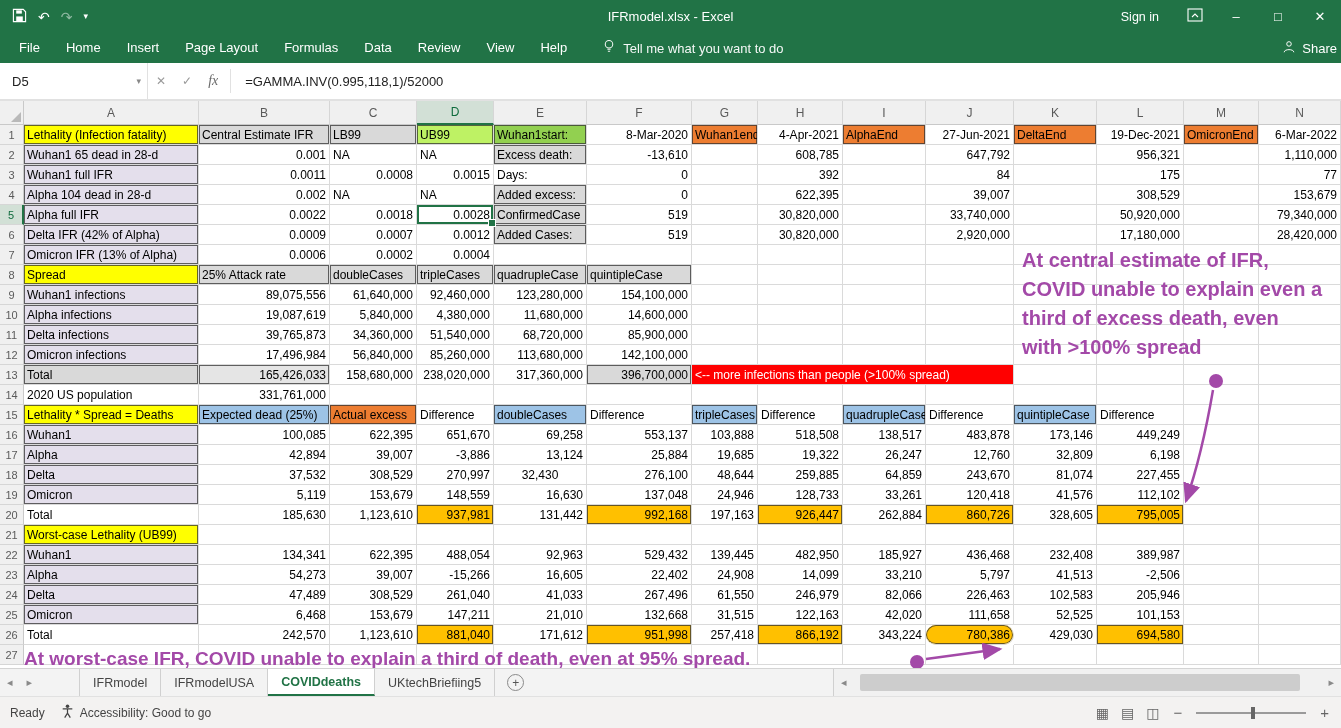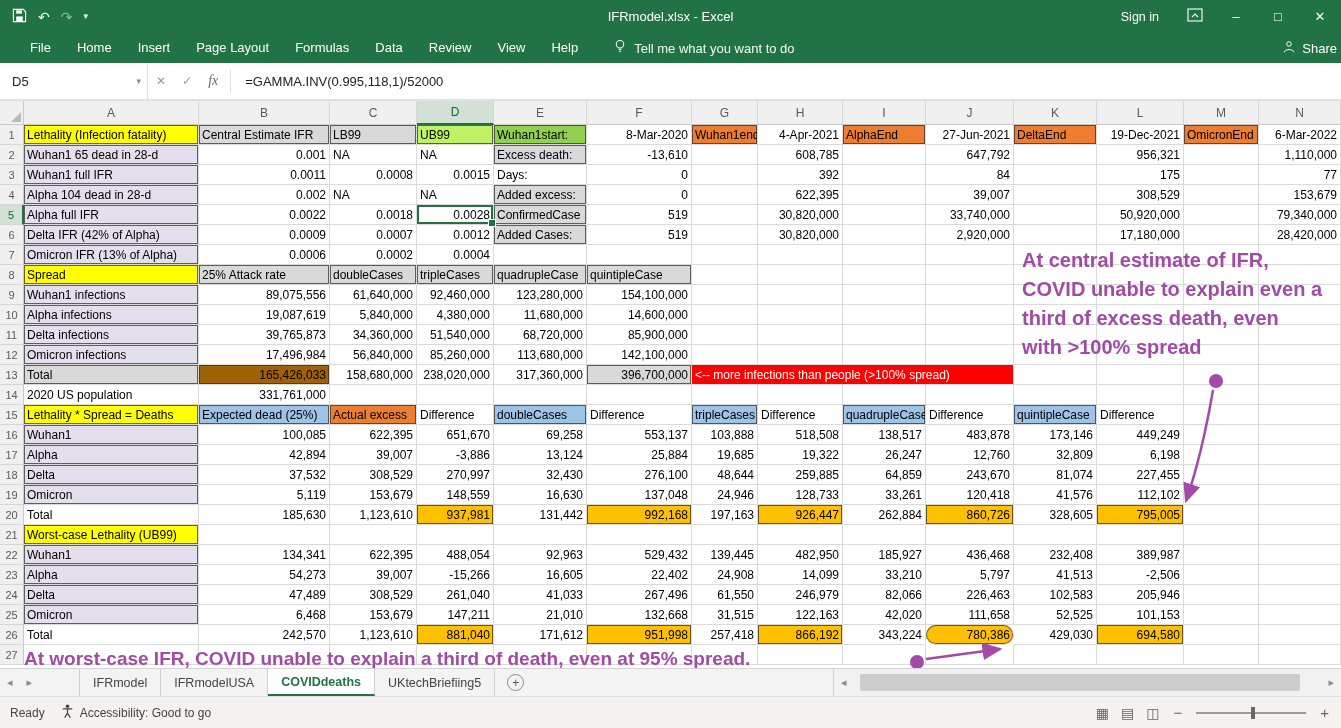--- a/index.html
+++ b/index.html
@@ -14,21 +14,21 @@
   .qbtn.small{font-size:9px}
   .dim{opacity:.5}
   .title-text{position:absolute;left:0;right:0;text-align:center;font-size:13px;pointer-events:none}
   .tb-right{margin-left:auto;display:flex;align-items:center;z-index:2;height:100%}
   .signin{padding:0 16px;cursor:pointer;font-size:12.5px}
   .tb-icon{width:40px;text-align:center;cursor:pointer}
   .winbtn{width:42px;height:100%;display:flex;align-items:center;justify-content:center;cursor:pointer;font-size:13px}
 
   
   .ribbon{flex:0 0 30px;background:var(--accent);display:flex;align-items:center;color:#fff;font-size:13px}
-  .rtabs{display:flex;align-items:flex-end;height:100%;padding-left:17px}
+  .rtabs{display:flex;align-items:flex-end;height:100%;padding-left:6px}
   .rtab{padding:0 13px;line-height:30px;cursor:pointer;white-space:nowrap}
   .tellme{display:flex;align-items:center;gap:7px;margin-left:22px;cursor:text;opacity:.95;white-space:nowrap}
   .share{margin-left:auto;display:flex;align-items:center;gap:6px;padding-right:4px;cursor:pointer;white-space:nowrap}
 
   
   .formula-bar{flex:0 0 38px;background:#fff;border-bottom:2px solid #e1e1e1;display:flex;align-items:stretch;font-size:13px;color:#222}
   .name-box{width:148px;border-right:1px solid #e1e1e1;display:flex;align-items:center;padding:0 6px 0 12px;cursor:pointer}
   .nb-caret{margin-left:auto;color:#888;font-size:9px}
   .fb-btn{display:flex;align-items:center;padding:0 8px;color:#9a9a9a;cursor:pointer;font-size:12px}
   .fb-btn.fx{font-style:italic;color:#6a6a6a;font-family:"Liberation Serif",serif;font-size:14px}
@@ -372,21 +372,21 @@
           <div class="cell" style="width: 83px;"></div>
           <div class="cell" style="width: 88px;"></div>
           <div class="cell" style="width: 83px;"></div>
           <div class="cell" style="width: 87px;"></div>
           <div class="cell" style="width: 75px;"></div>
           <div class="cell" style="width: 82px;"></div>
         </div>
         <div class="grid-row">
           <div class="row-header">13</div>
           <div class="cell boxed" style="width: 175px; background: rgb(217, 217, 217);">Total</div>
-          <div class="cell num boxed" style="width: 131px; background: #a16207;">165,426,033</div>
+          <div class="cell num boxed" style="width: 131px; background: #e5e5e5;">165,426,033</div>
           <div class="cell num" style="width: 87px;">158,680,000</div>
           <div class="cell num" style="width: 77px;">238,020,000</div>
           <div class="cell num" style="width: 93px;">317,360,000</div>
           <div class="cell num boxed" style="width: 105px; background: rgb(217, 217, 217);">396,700,000</div>
           <div class="cell" style="width: 322px; background: rgb(255, 0, 0); color: rgb(255, 255, 255);">&lt;-- more infections than people (&gt;100% spread)</div>
           <div class="cell" style="width: 83px;"></div>
           <div class="cell" style="width: 87px;"></div>
           <div class="cell" style="width: 75px;"></div>
           <div class="cell" style="width: 82px;"></div>
         </div>
@@ -457,21 +457,21 @@
           <div class="cell num" style="width: 87px;">6,198</div>
           <div class="cell" style="width: 75px;"></div>
           <div class="cell" style="width: 82px;"></div>
         </div>
         <div class="grid-row">
           <div class="row-header">18</div>
           <div class="cell boxed" style="width: 175px; background: rgb(228, 223, 236);">Delta</div>
           <div class="cell num" style="width: 131px;">37,532</div>
           <div class="cell num" style="width: 87px;">308,529</div>
           <div class="cell num" style="width: 77px;">270,997</div>
-          <div class="cell num" style="width: 93px;">32,430</div>
+          <div class="cell num" style="width: 93px; text-align: center;">32,430</div>
           <div class="cell num" style="width: 105px;">276,100</div>
           <div class="cell num" style="width: 66px;">48,644</div>
           <div class="cell num" style="width: 85px;">259,885</div>
           <div class="cell num" style="width: 83px;">64,859</div>
           <div class="cell num" style="width: 88px;">243,670</div>
           <div class="cell num" style="width: 83px;">81,074</div>
           <div class="cell num" style="width: 87px;">227,455</div>
           <div class="cell" style="width: 75px;"></div>
           <div class="cell" style="width: 82px;"></div>
         </div>

